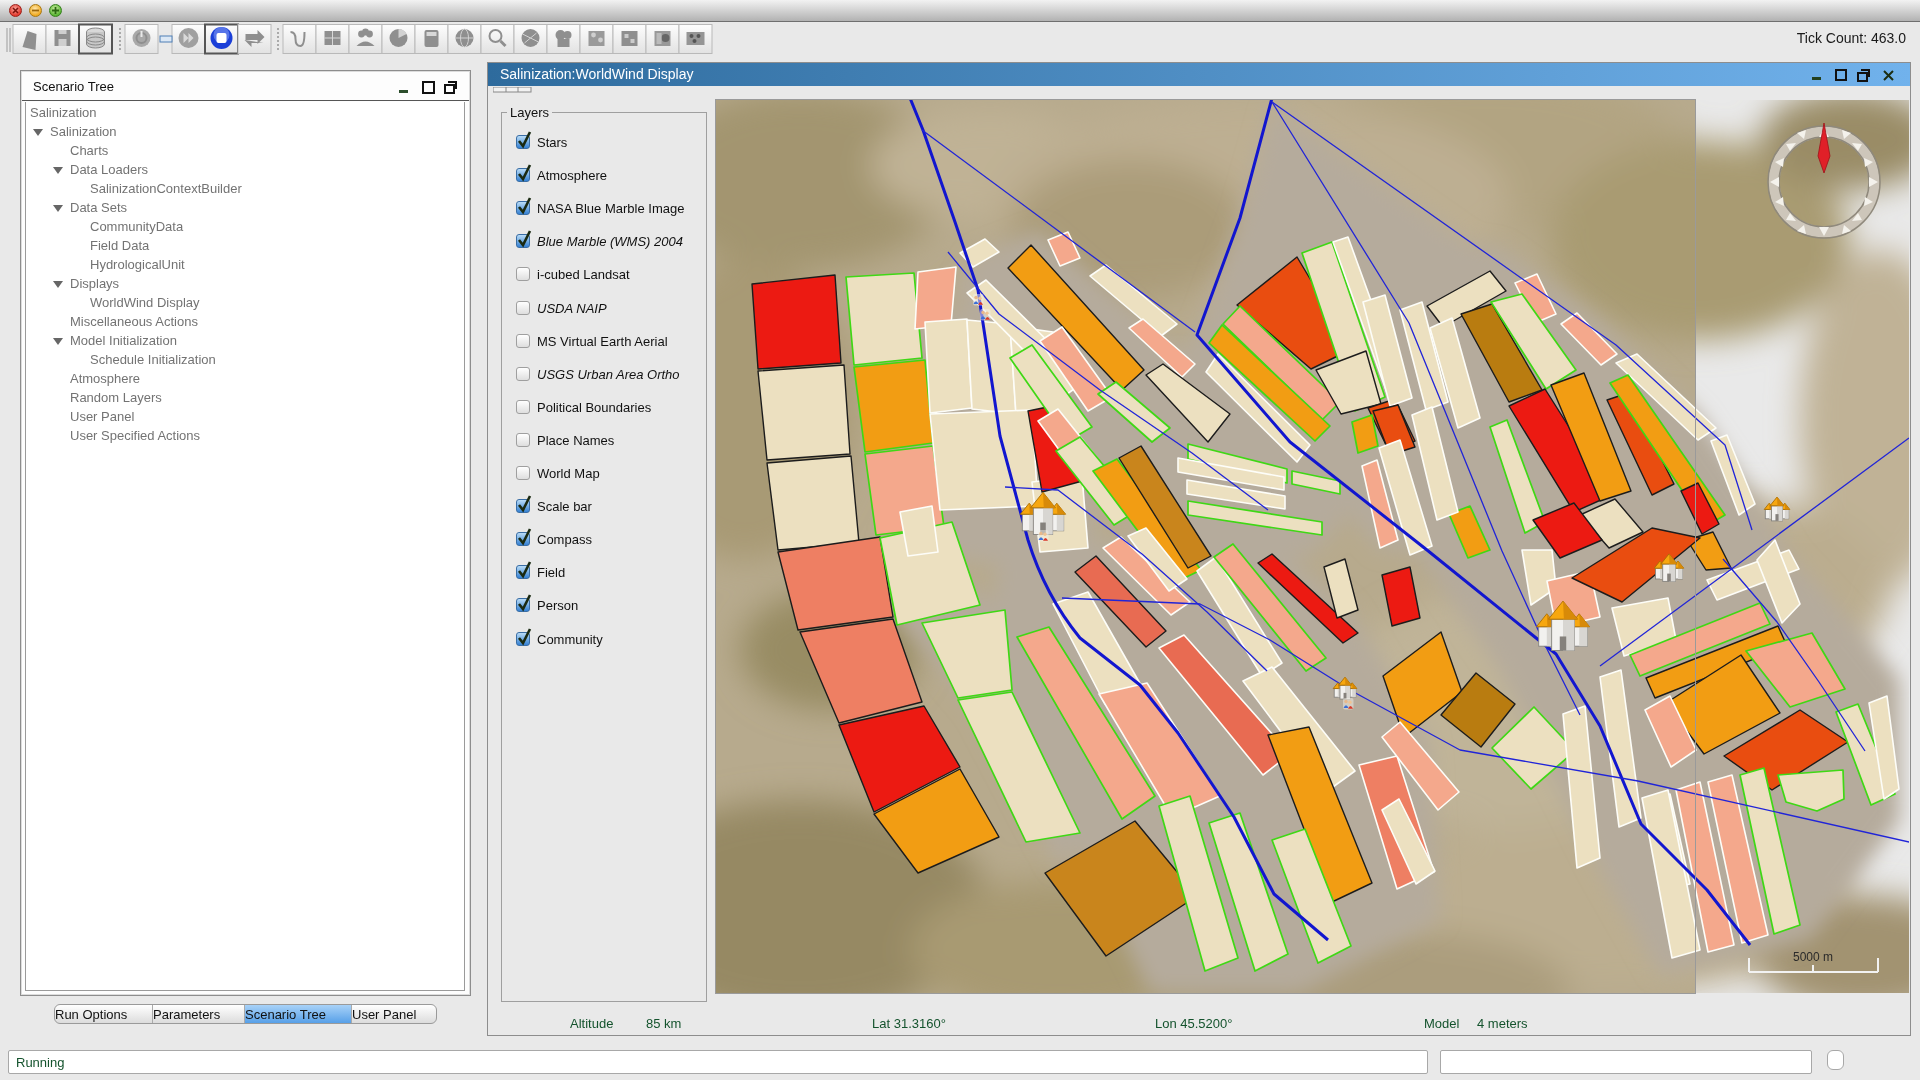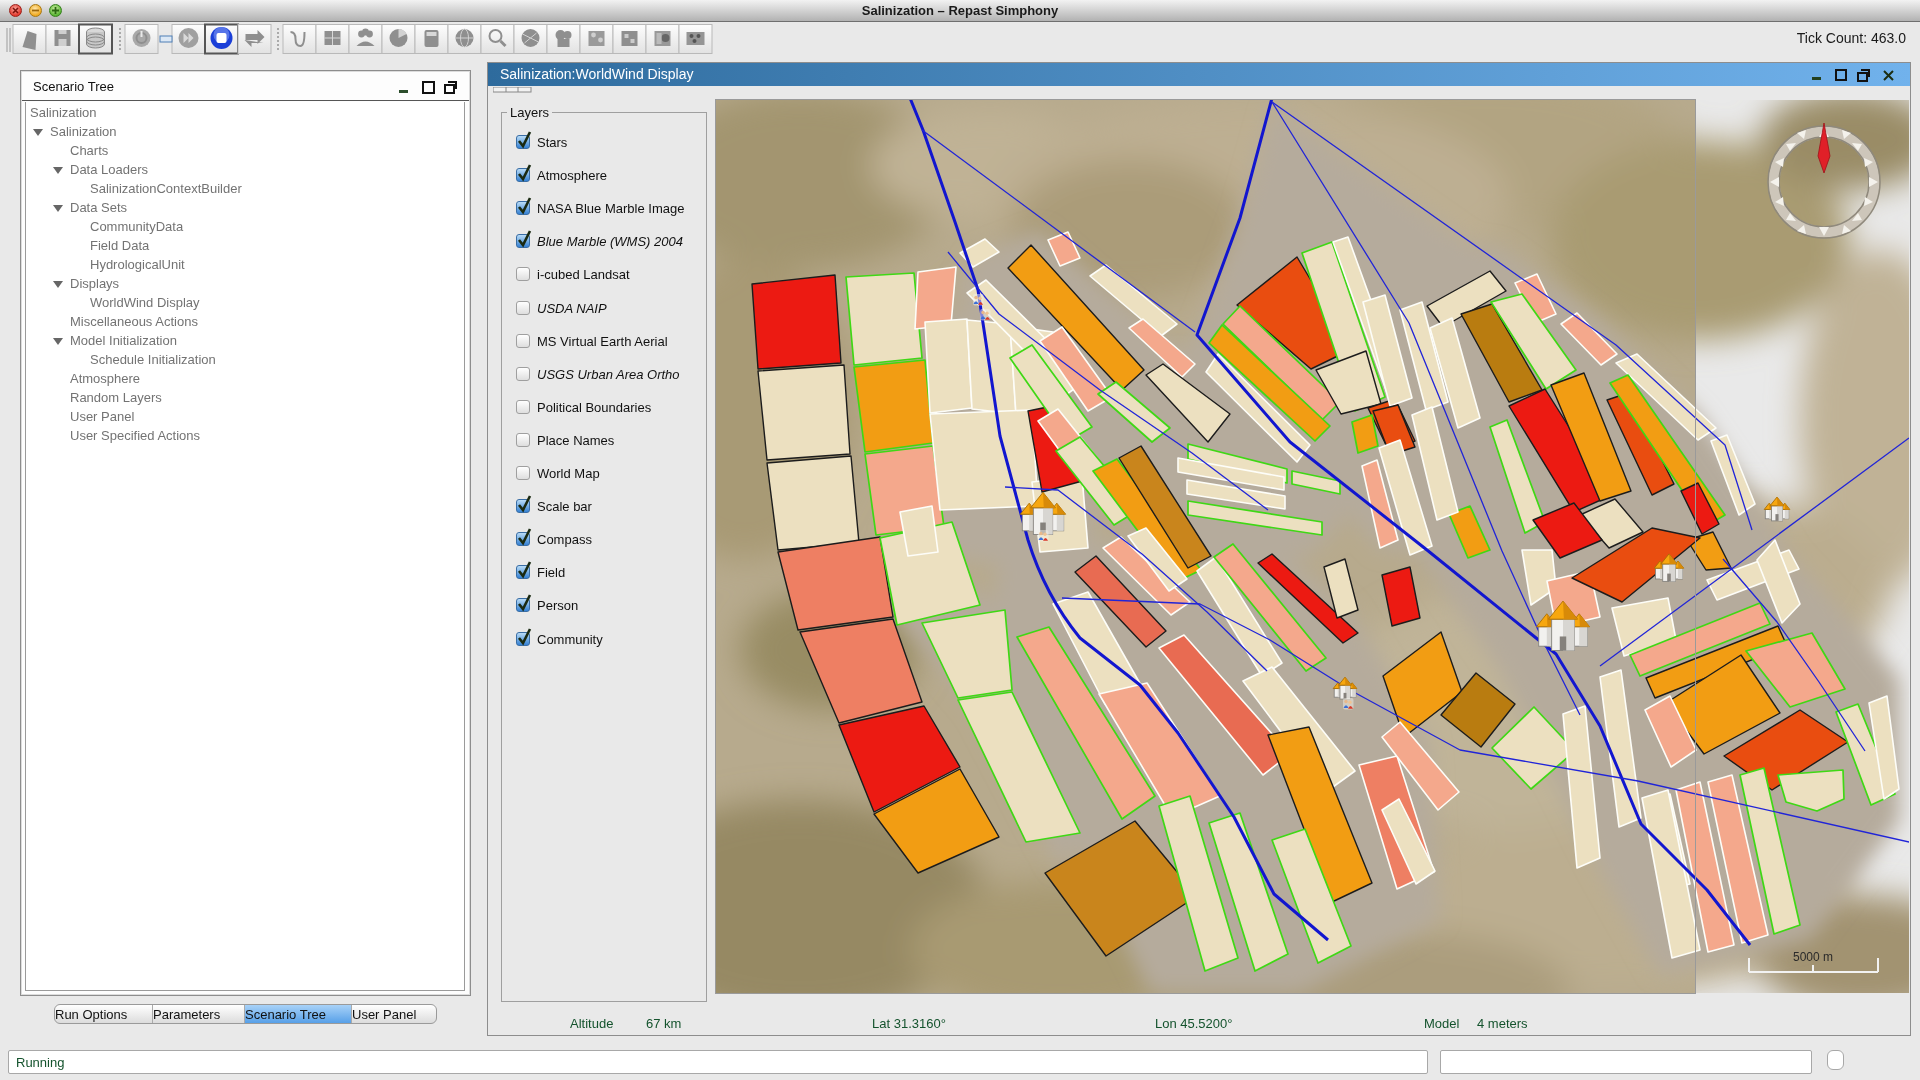--- a/index.html
+++ b/index.html
@@ -34,21 +34,20 @@
 .cbx.un{background:linear-gradient(#ffffff,#dedede);border:1px solid #9f9f9f}
 .cbx.ch{background:linear-gradient(#b9dcf7,#3581d3);border:1px solid #3a6ea5}
 .cblab{position:absolute;left:21px;top:0px}
 .it{font-style:italic}
 
 .stx{position:absolute;font-size:13px;color:#14532d}
 .field{position:absolute;background:#fff;border:1px solid #a8a8a8;border-radius:2px;height:24px}
 </style></head>
 <body>
 <div class="abs" id="mtb">
- <div class="abs ttl">Salinization – Repast Simphony</div>
  <div class="abs tl" style="left:9px;background:radial-gradient(circle at 5px 4px,#f7a8a0,#e33a2e 70%);border:1px solid #9c1f18"></div>
  <div class="abs tl" style="left:29px;background:radial-gradient(circle at 5px 4px,#ffe9b0,#f0a920 70%);border:1px solid #a87812"></div>
  <div class="abs tl" style="left:49px;background:radial-gradient(circle at 5px 4px,#d2f0a8,#58b431 70%);border:1px solid #35801c"></div>
  <svg class="abs" style="left:9px;top:4px" width="55" height="13">
   <path d="M4 4 l5 5 M9 4 l-5 5" stroke="#7c120c" stroke-width="1.6"></path>
   <path d="M23 6.5 h7" stroke="#9c660a" stroke-width="1.8"></path>
   <path d="M43 6.5 h7 M46.5 3 v7" stroke="#2c6812" stroke-width="1.8"></path>
  </svg>
 </div>
 <div class="abs" id="tbar">
@@ -621,21 +620,21 @@
 
 <g stroke="#f2f2f2" stroke-width="2" fill="none">
 <path d="M1749,968 v14 M1878,968 v14 M1749,982 h129 M1813,975 v7"></path>
 </g>
 <text x="1813" y="971" font-size="12" fill="#2b2b2b" text-anchor="middle" font-family="Liberation Sans">5000 m</text>
 </g>
 </svg>
 </div>
 
 <div class="stx" style="left:570px;top:1016px">Altitude</div>
-<div class="stx" style="left:646px;top:1016px">67 km</div>
+<div class="stx" style="left:646px;top:1016px">85 km</div>
 <div class="stx" style="left:872px;top:1016px">Lat 31.3160°</div>
 <div class="stx" style="left:1155px;top:1016px">Lon 45.5200°</div>
 <div class="stx" style="left:1424px;top:1016px">Model</div>
 <div class="stx" style="left:1477px;top:1016px">4 meters</div>
 
 <div class="field" style="left:8px;top:1050px;width:1420px"></div>
 <div class="stx" style="left:16px;top:1055px">Running</div>
 <div class="field" style="left:1440px;top:1050px;width:372px"></div>
 <div class="field" style="left:1827px;top:1050px;width:17px;height:20px;border-radius:6px"></div>
 <div class="abs" style="left:0;top:0">

